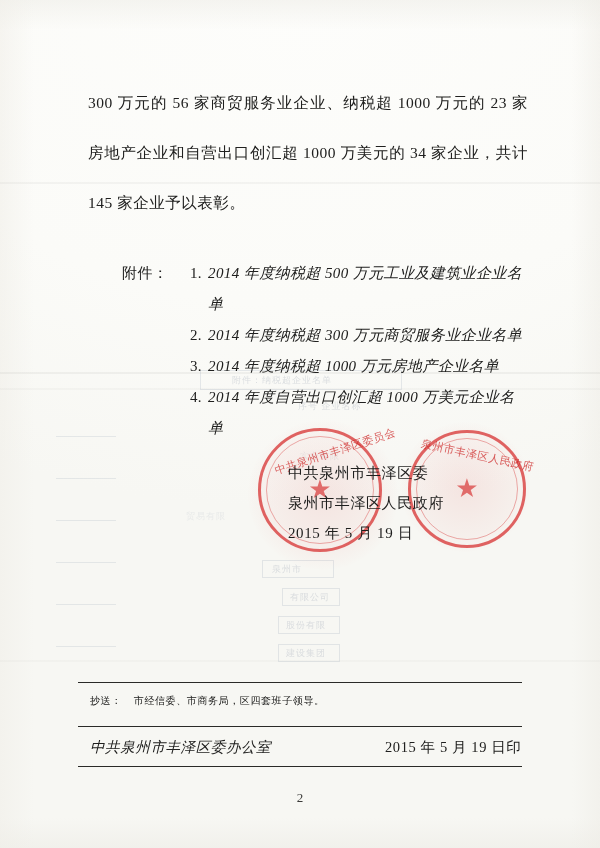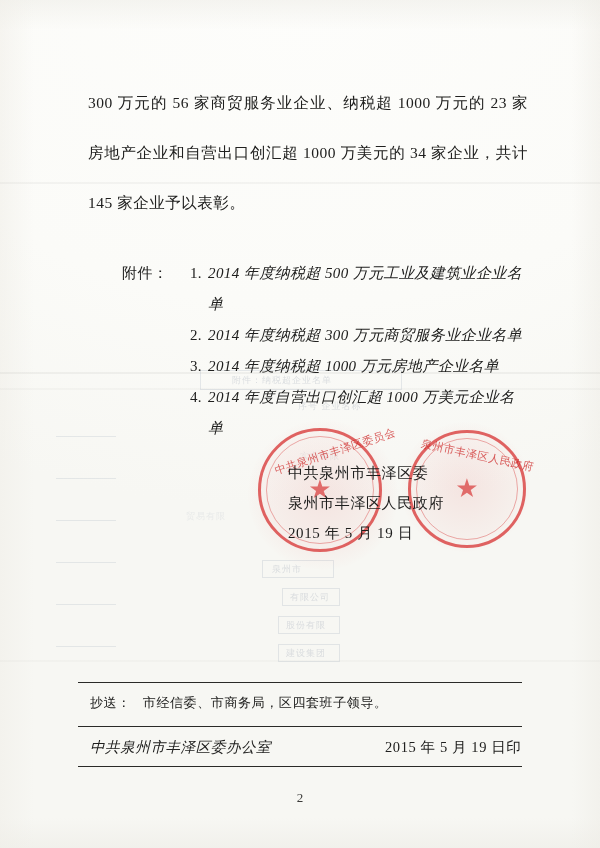--- a/index.html
+++ b/index.html
@@ -166,21 +166,21 @@
     position: absolute;
     left: 78px;
     width: 444px;
     height: 1px;
     background: #2a2a28;
   }
   .footer-cc {
     position: absolute;
     left: 90px;
     top: 694px;
-    font-size: 13px;
+    font-size: 10px;
     letter-spacing: 0.6px;
     color: #20201f;
   }
   .footer-cc .cc-label { margin-right: 12px; }
   .footer-issuer {
     position: absolute;
     left: 90px;
     top: 738px;
     font-size: 14.5px;
     letter-spacing: 0.6px;

